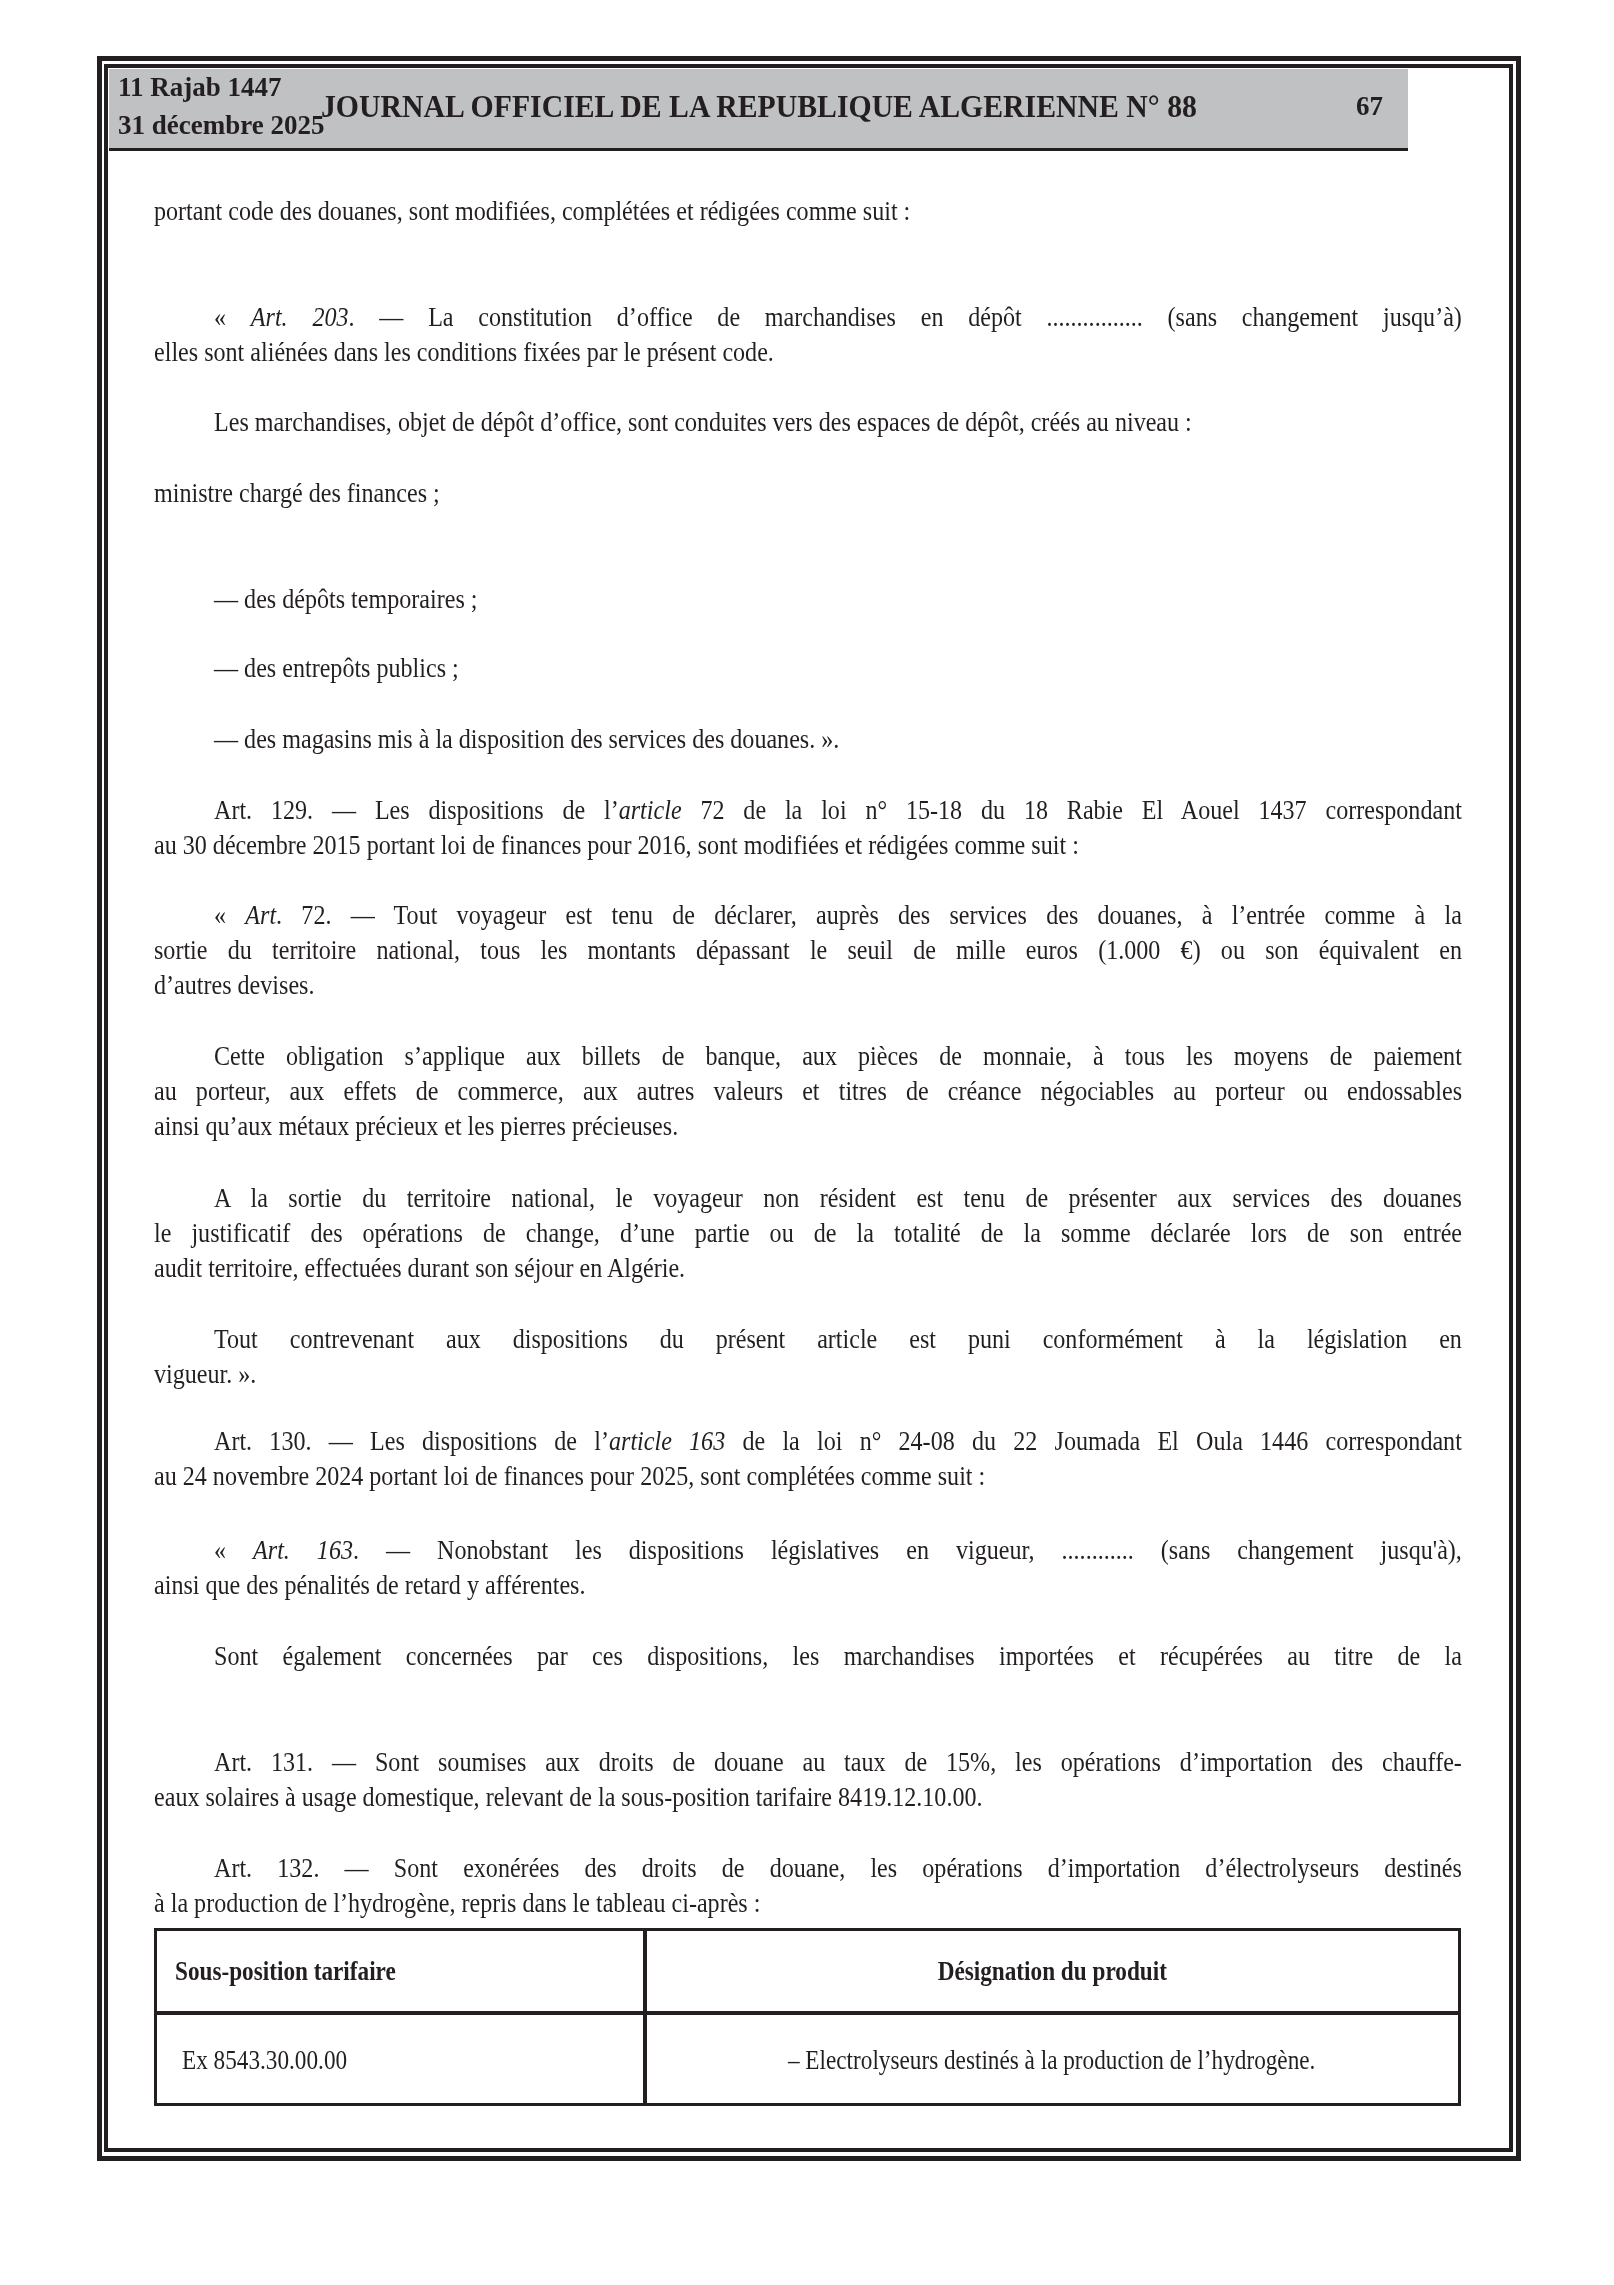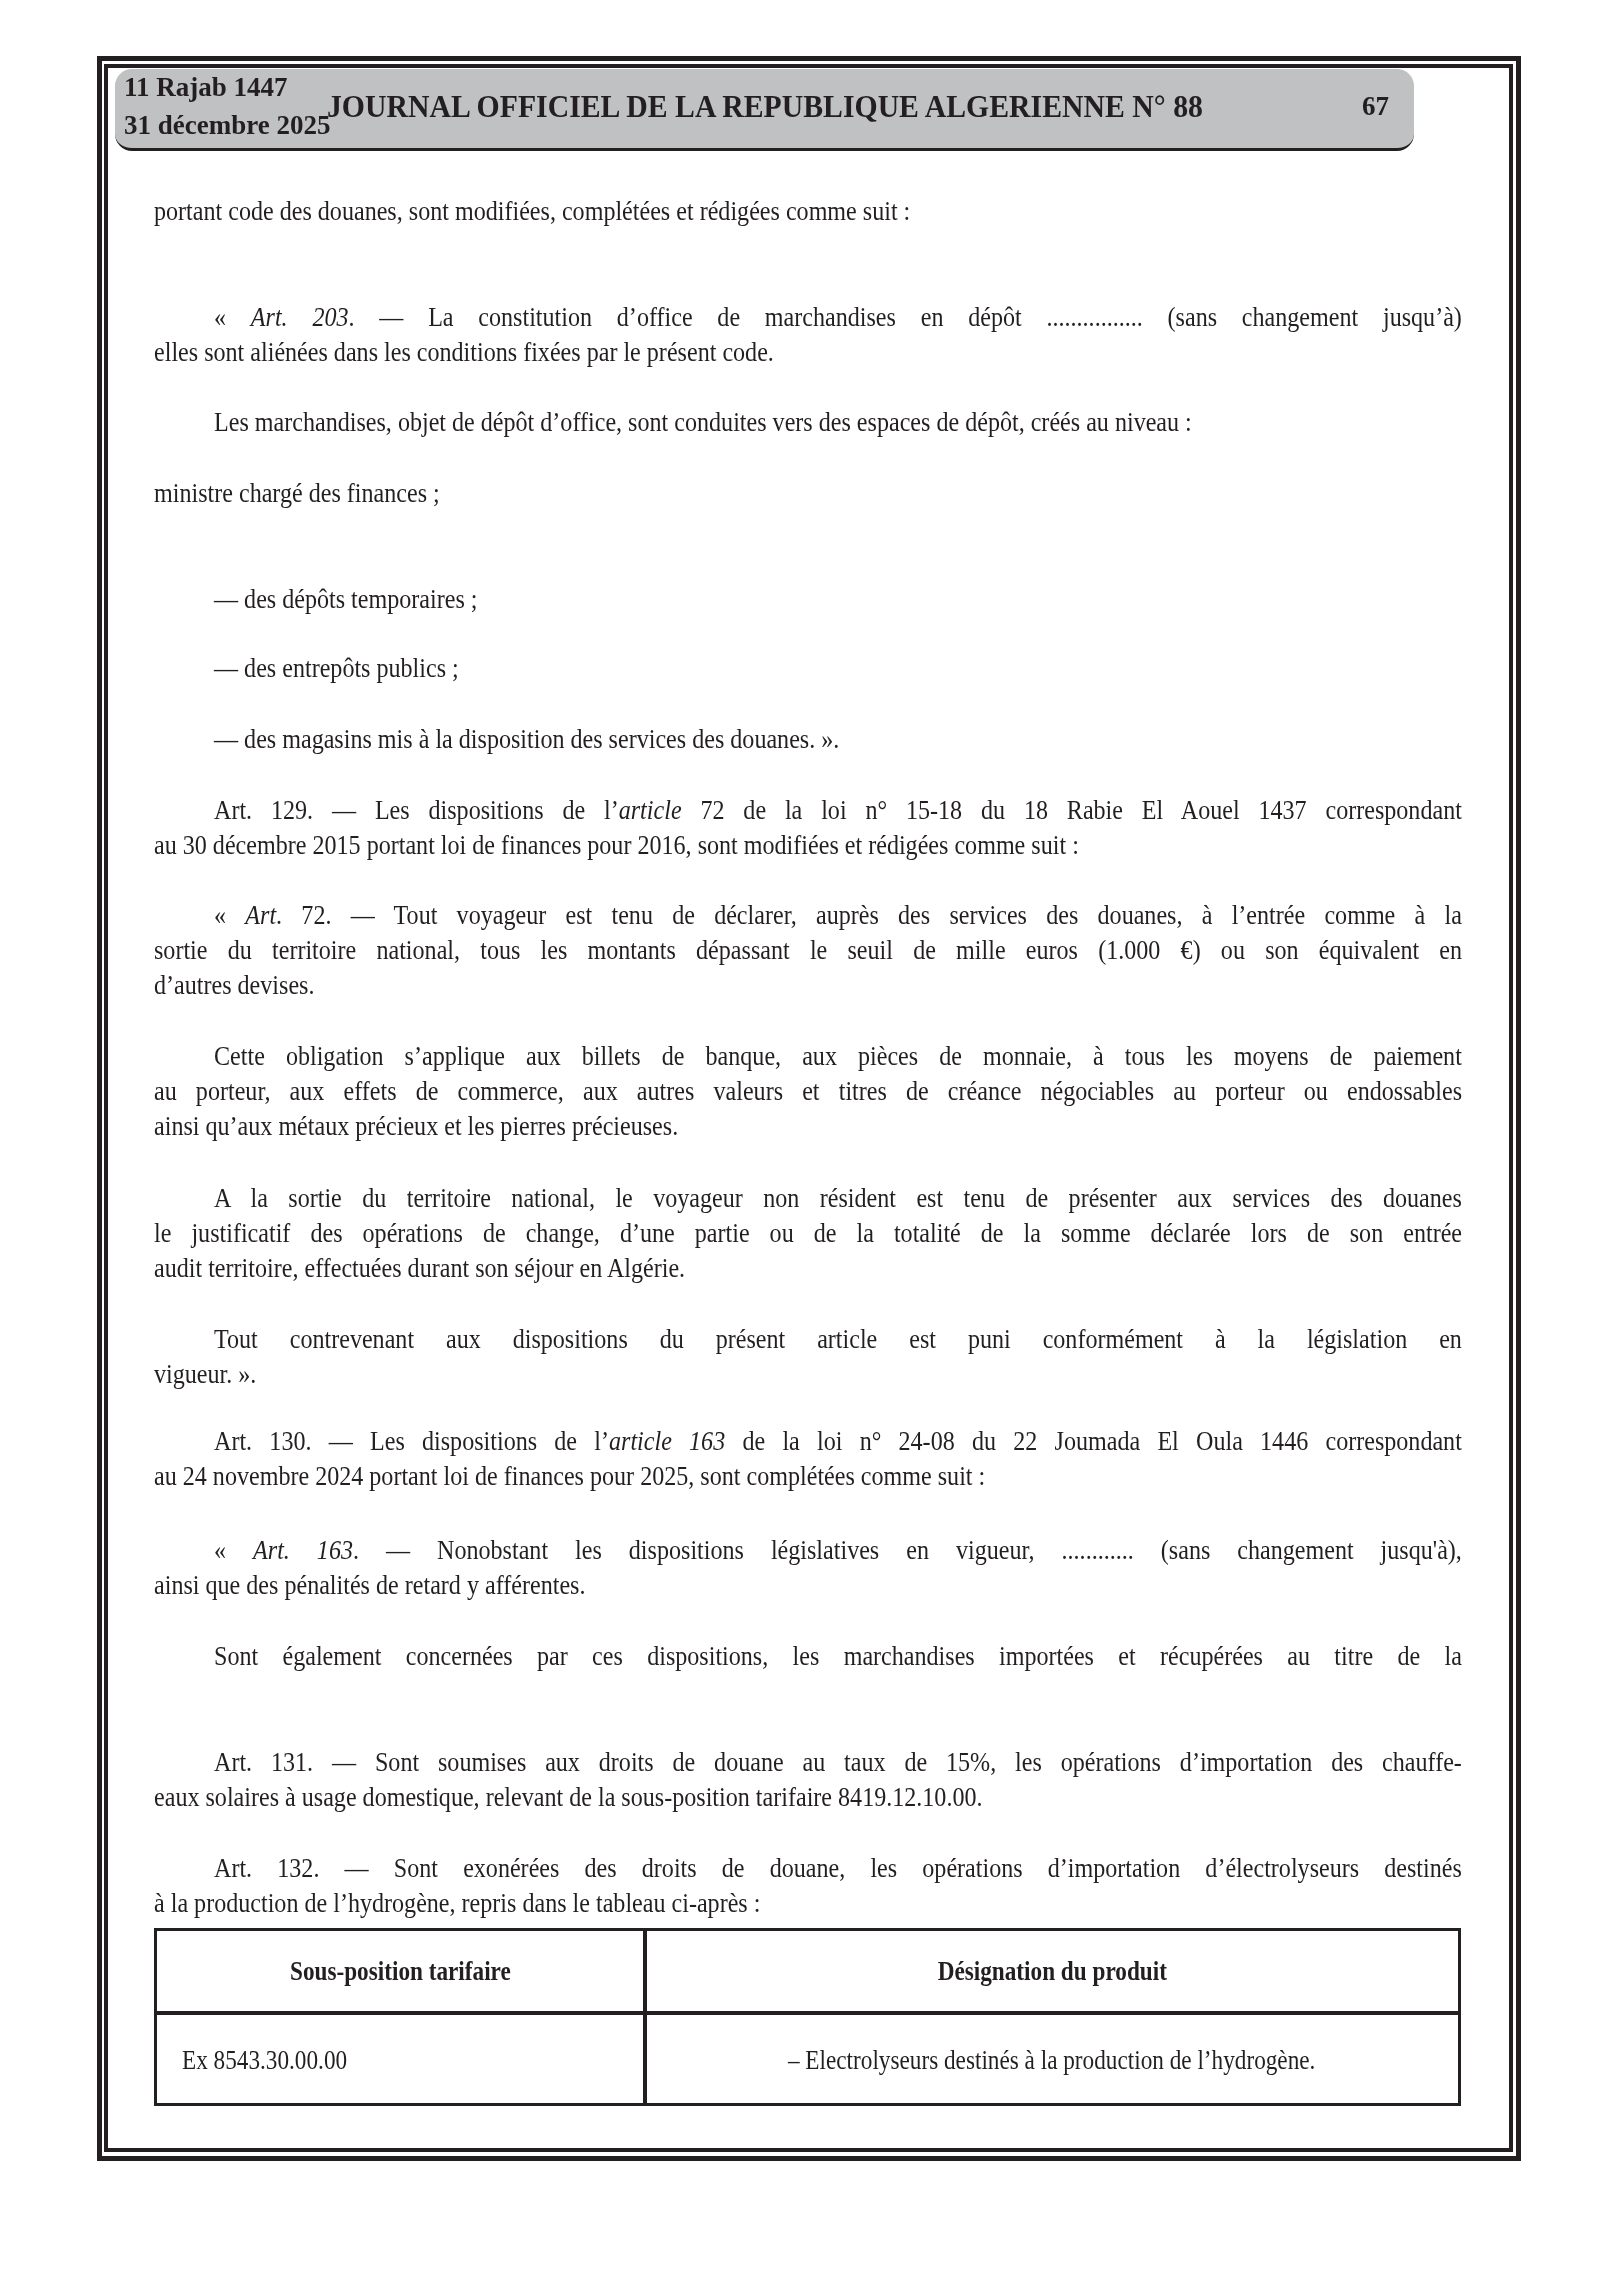--- a/index.html
+++ b/index.html
@@ -4,22 +4,22 @@
 <style>
   html, body { margin:0; padding:0; background:#ffffff; }
   body { width:1615px; height:2285px; position:relative; overflow:hidden;
          font-family:"Liberation Serif", "DejaVu Serif", serif; color:#231f20; }
 
   .frame-outer { position:absolute; left:97px; top:56px; width:1414px; height:2095px;
                  border:5.4px solid #231f20; }
   .frame-inner { position:absolute; left:104px; top:64px; width:1401px; height:2080px;
                  border:4.5px solid #231f20; }
 
-  .header { position:absolute; left:115px; top:69px; width:1299px; height:79px;
-            background:#c0c1c3; border-bottom:3.6px solid #231f20;border-radius:17px; }
+  .header { position:absolute; left:109px; top:69px; width:1299px; height:79px;
+            background:#c0c1c3; border-bottom:3.6px solid #231f20; }
   .hdr-date { position:absolute; left:9px; font-weight:bold; font-size:27px;
               line-height:27px; white-space:nowrap; }
   .hdr-date.l1 { top:5.4px; }
   .hdr-date.l2 { top:43px; }
   .hdr-title { position:absolute; left:0; right:0; top:24.4px; text-align:center;
                font-weight:bold; font-size:32px; line-height:27px; white-space:nowrap; }
   .hdr-title span { display:inline-block; transform:scaleX(0.93); }
   .hdr-page { position:absolute; right:25px; top:24.4px; font-weight:bold; font-size:27px;
               line-height:27px;margin-left:48px; }
 
@@ -31,21 +31,21 @@
   .line.first.just .t { width:1451px; }
   .line.last .t { transform:scaleX(0.86); }
   i { font-style:italic; }
 
   .tbl { position:absolute; left:154px; top:1928px; width:1307px; height:178px;
          border:3.6px solid #231f20; box-sizing:border-box; }
   .tbl .vdiv { position:absolute; left:486px; top:0; bottom:0; width:3.6px; background:#231f20; }
   .tbl .hdiv { position:absolute; left:0; right:0; top:80px; height:3.6px; background:#231f20; }
   .tbl .cell { position:absolute; font-size:27px; line-height:27px; white-space:nowrap; }
   .tbl .cell span { display:inline-block; transform:scaleX(0.86); }
-  .tbl .h1 { left:0; width:486px; top:27px; text-align:center; font-weight:bold; }
+  .tbl .h1 { left:0; width:486px; top:27px; font-weight:bold; }
   .tbl .h2 { left:489px; right:0; top:27px; text-align:center; font-weight:bold; }
   .tbl .d1 { left:25px; top:116px; transform-origin:left center; }
   .tbl .d1 span { transform-origin:left center; }
   .tbl .d2 { left:489px; right:0; top:116px; text-align:center; }
 </style>
 </head>
 <body>
 
 <div class="frame-outer"></div>
 <div class="frame-inner"></div>

